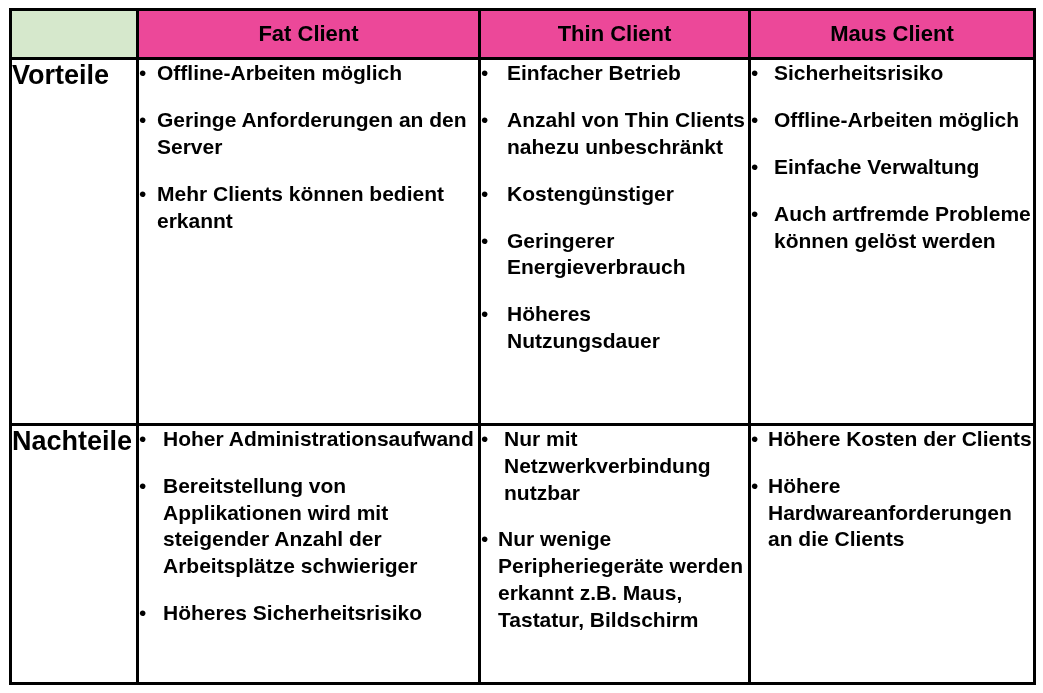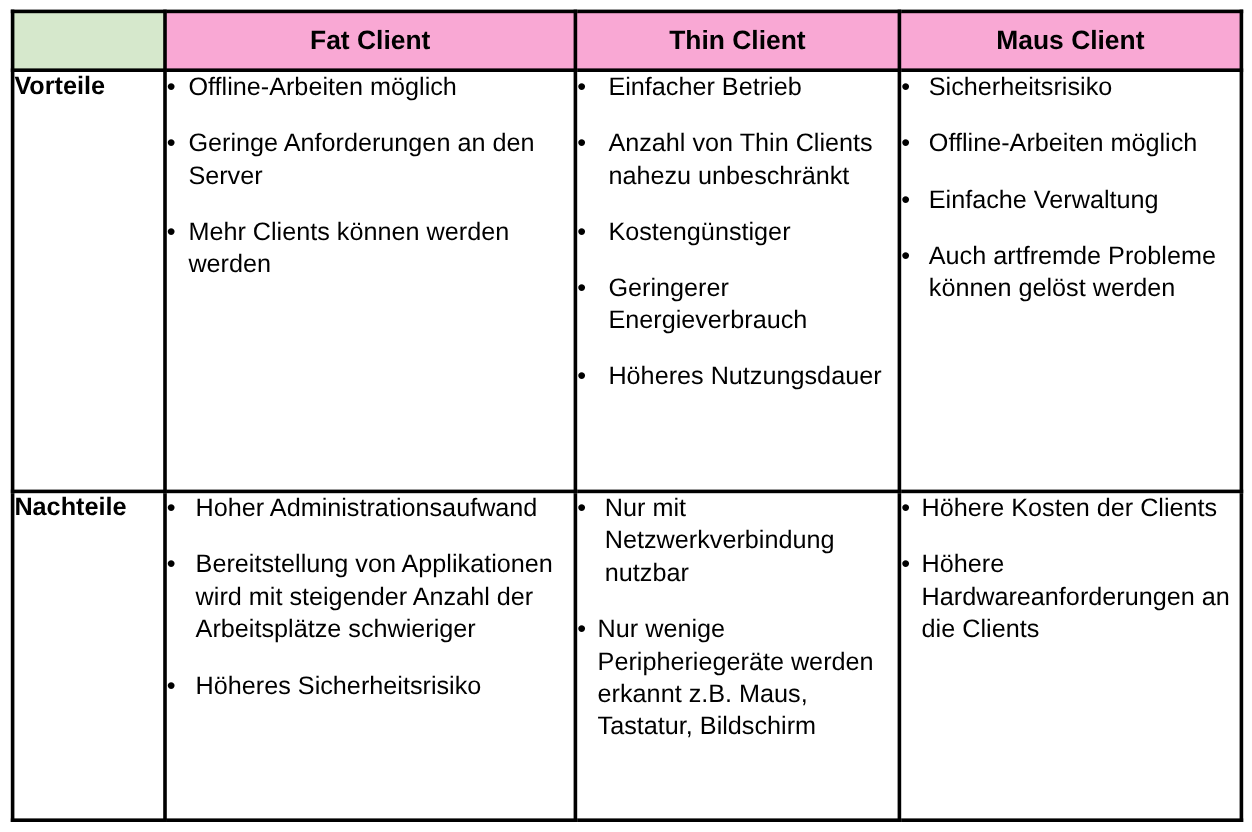--- a/index.html
+++ b/index.html
@@ -40,36 +40,36 @@
   }
 
   
   col.c-label  { width: 127px; }
   col.c-fat    { width: 342px; }
   col.c-thin   { width: 270px; }
   col.c-rich   { width: 285px; }
 
   
   tr.header-row th {
-    background: #f9a8d4;
+    background: #ec4899;
     height: 46px;
     text-align: center;
     vertical-align: middle;
     font-weight: bold;
     font-size: 22px;
     letter-spacing: 0px;
   }
   tr.header-row th.corner { background: #d6e8cc; }
 
   
   td.row-label {
     text-align: left;
     vertical-align: top;
     font-weight: bold;
-    font-size: 21px;
+    font-size: 27px;
     padding-left: 9px;
     padding-top: 30px;
     white-space: nowrap;
   }
 
   
   td.bullets {
     padding-top: 26px;
     padding-bottom: 10px;
   }
@@ -87,20 +87,21 @@
   td.bullets li:last-child { margin-bottom: 0; }
   td.bullets li .bullet-dot {
     position: absolute;
     left: 0;
     top: 0;
     font-size: 21px;
     line-height: 1.28;
   }
   td.bullets li .bullet-text {
     display: block;
+    font-weight: bold;
   }
 
   
   .fat-1 { padding-left: 16px; padding-right: 8px; padding-top: 24px; }
   .fat-1 li { padding-left: 18px; }
   .fat-1 li .bullet-text { }
 
   
   .thin-1 { padding-left: 11px; padding-right: 8px; padding-top: 26px; }
   .thin-1 li { padding-left: 26px; }
@@ -151,21 +152,21 @@
             <li>
               <span class="bullet-dot">•</span>
               <span class="bullet-text">Offline-Arbeiten möglich</span>
             </li>
             <li>
               <span class="bullet-dot">•</span>
               <span class="bullet-text">Geringe Anforderungen an den Server</span>
             </li>
             <li>
               <span class="bullet-dot">•</span>
-              <span class="bullet-text">Mehr Clients können werden werden</span>
+              <span class="bullet-text">Mehr Clients können bedient erkannt</span>
             </li>
           </ul>
         </td>
 
         <td class="bullets thin-1">
           <ul>
             <li>
               <span class="bullet-dot">•</span>
               <span class="bullet-text">Einfacher Betrieb</span>
             </li>

